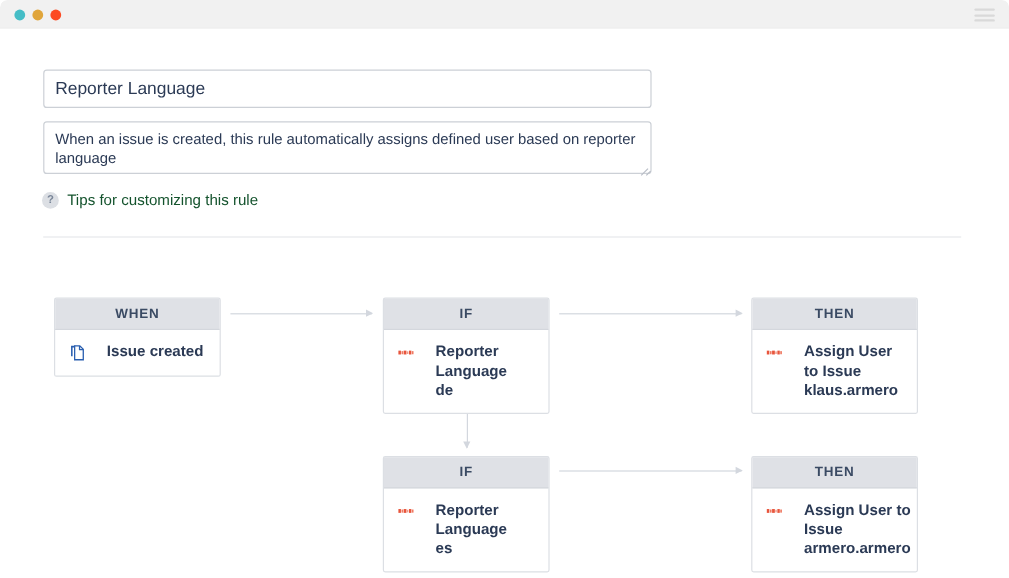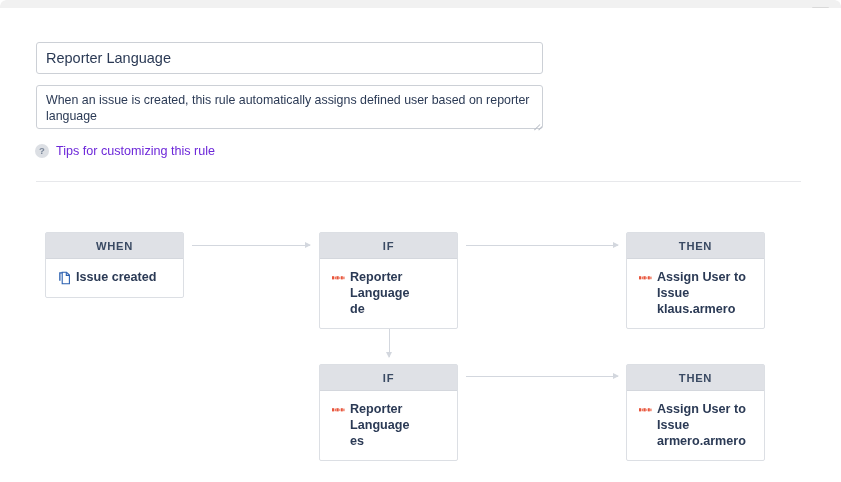--- a/index.html
+++ b/index.html
@@ -59,21 +59,21 @@
     display: block;
     height: 2px;
     width: 100%;
     background: #d9d9d9;
     border-radius: 1px;
   }
 
   
   .content {
     position: absolute;
-    top: 8px;
+    top: 24px;
     left: 0;
     width: 841px;
     height: 458px;
     background: #ffffff;
   }
 
   .field-title {
     position: absolute;
     left: 36px;
     top: 34px;
@@ -145,21 +145,21 @@
     color: #7a8699;
     font-size: 9.5px;
     font-weight: bold;
     line-height: 14px;
     text-align: center;
     font-family: "Liberation Sans", sans-serif;
     display: block;
   }
   .tips-label {
     font-size: 12.6px;
-    color: #6d28d9;
+    color: #14532d;
     font-family: "Liberation Sans", sans-serif;
   }
 
   
   .divider {
     position: absolute;
     left: 36px;
     top: 173px;
     width: 765px;
     height: 1px;
@@ -190,21 +190,21 @@
     font-weight: bold;
     letter-spacing: 0.7px;
     color: #3a4a63;
     text-align: center;
     line-height: 26px;
     font-family: "Liberation Sans", sans-serif;
   }
   .card-body {
     display: flex;
     align-items: flex-start;
-    gap: 3px;
+    gap: 16px;
     padding: 10px 10px 11px 11px;
   }
   .card-text {
     font-size: 12.6px;
     color: #2b3a55;
     font-weight: bold;
     line-height: 16px;
     font-family: "Liberation Sans", sans-serif;
   }
 

